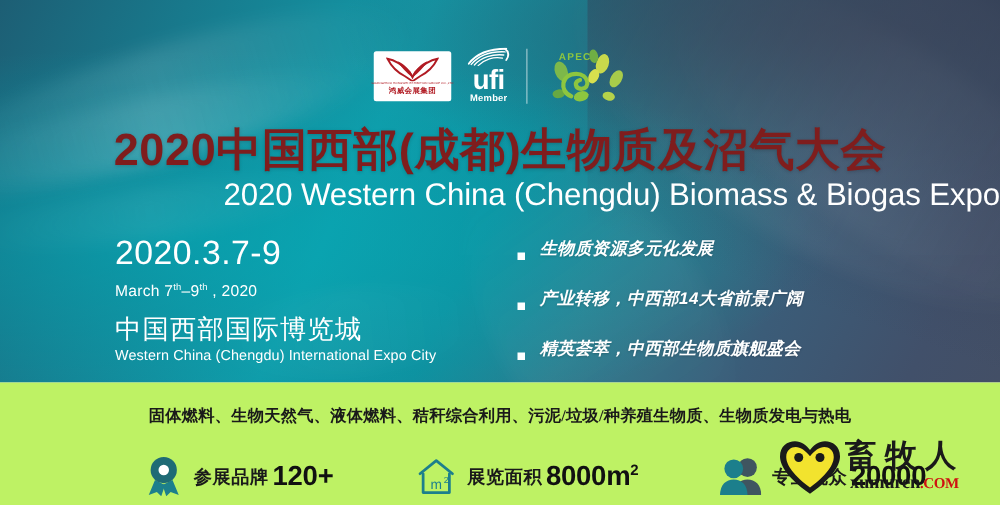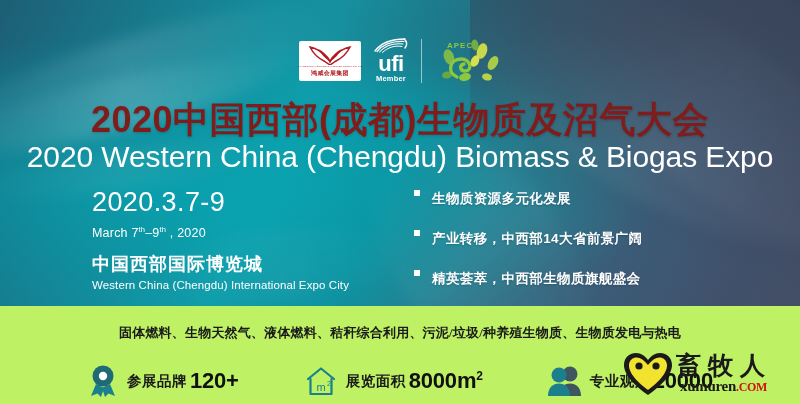--- a/index.html
+++ b/index.html
@@ -51,44 +51,44 @@
   .logo-ufi .ufi-sub { font-size:7.5px; font-weight:bold; line-height:10px; letter-spacing:.2px; }
 
   .logo-sep { width:1px; height:44px; background:rgba(255,255,255,0.55); }
 
   .logo-apec { width:66px; height:48px; position:relative; }
 
   
   .title-zone { position:absolute; left:0; top:98px; width:800px; text-align:center; }
   .title-cn { font-size:36px; font-weight:bold; color:#7f1d1d; letter-spacing:.5px; line-height:44px;
               text-shadow:0 1px 3px rgba(0,0,0,.18); }
-  .title-en { font-size:30px; color:#fff; line-height:29px; letter-spacing:-0.1px; }
+  .title-en { font-size:25px; color:#fff; line-height:29px; letter-spacing:-0.1px;text-align:right; }
 
   
   .info { position:absolute; left:92px; top:186px; color:#fff; }
   .date-big { font-size:27px; font-weight:300; line-height:33px; letter-spacing:.4px; }
   .date-small { font-size:12.5px; font-weight:300; line-height:18px; margin-top:2px; letter-spacing:.2px; }
   .date-small sup { font-size:7.5px; vertical-align:super; }
-  .venue-cn { font-size:18px; font-weight:bold; line-height:26px; margin-top:9px; letter-spacing:1px; }
+  .venue-cn { font-size:21px; font-weight:normal; line-height:26px; margin-top:9px; letter-spacing:1px; }
   .venue-en { font-size:11.5px; font-weight:400; line-height:16px; letter-spacing:.1px; }
 
   
   .bullets { position:absolute; left:414px; top:190px; }
-  .bullet { display:flex; align-items:flex-start; margin-bottom:22px; }
+  .bullet { display:flex; align-items:flex-end; margin-bottom:22px;font-style:italic; }
   .bullet .sq { width:6px; height:6px; background:#fff; margin-right:12px; flex:none; }
   .bullet .tx { font-size:13.5px; color:#fff; font-weight:bold; letter-spacing:.4px; line-height:18px;
                 text-shadow:0 1px 2px rgba(0,0,0,.2); }
 
   
   .footer { position:absolute; left:0; top:306px; width:800px; height:98px; background:#bef264; }
   .cats { position:absolute; left:0; top:18px; width:800px; text-align:center;
           font-size:13px; font-weight:bold; color:#1a1a1a; letter-spacing:.2px;
           font-family:"Liberation Serif", serif; }
 
-  .stats { position:absolute; left:0; top:52px; width:800px; height:46px; display:flex; align-items:center; }
+  .stats { position:absolute; left:0; top:52px; width:800px; height:46px; display:flex; align-items:center;padding-left:28px; }
   .stat { display:flex; align-items:center; }
   .stat .ic { flex:none; margin-right:9px; }
   .stat .lab { font-size:14.5px; font-weight:bold; color:#1a1a1a; letter-spacing:.5px; }
   .stat .num { font-size:22px; font-weight:bold; color:#111; letter-spacing:-0.2px; margin-left:3px; }
   .stat .num sup { font-size:12px; vertical-align:super; }
   .stat.s1 { margin-left:88px; }
   .stat.s2 { margin-left:66px; }
   .stat.s3 { margin-left:64px; }
 
   

